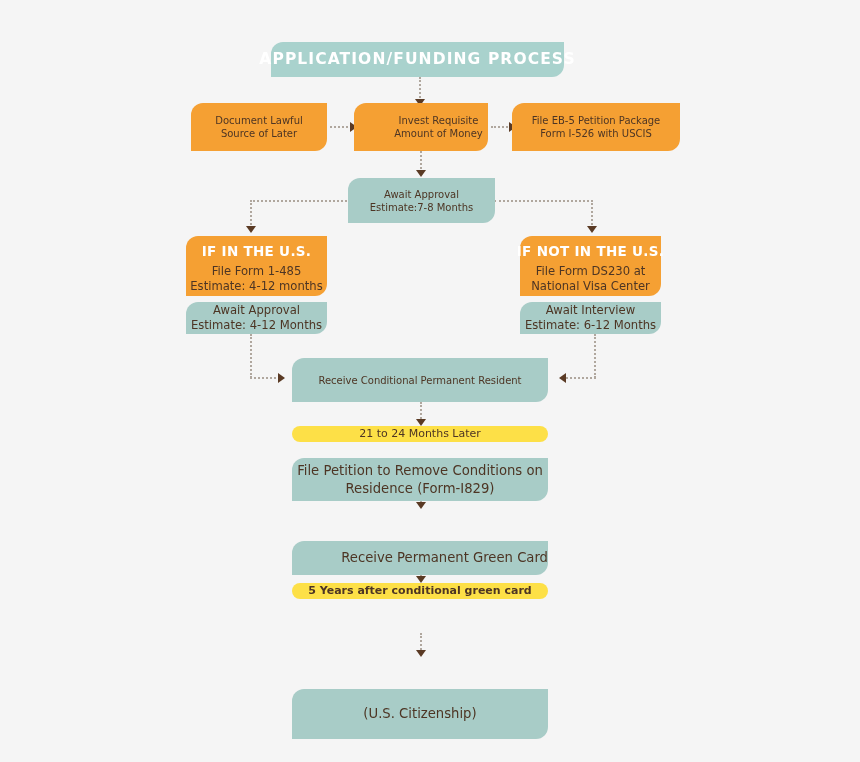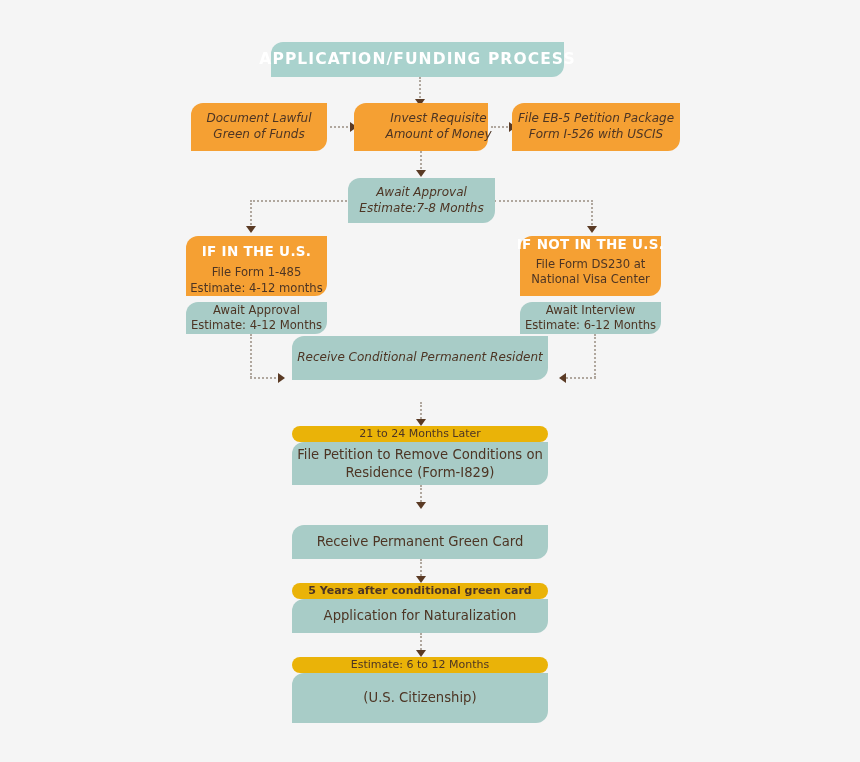--- a/index.html
+++ b/index.html
@@ -50,33 +50,33 @@
   
   .n-header {
     background: #a9d2cd;
     color: #ffffff;
     font-weight: bold;
     letter-spacing: 1.1px;
     font-size: 15.5px;
   }
   
   .n-strip {
-    background: #eab308;
+    background: #fde047;
     color: #4d3524;
     font-size: 11px;
   }
 
   
   .r-tl-br { border-radius: 12px 0 12px 0; }
   .r-pill  { border-radius: 9px; }
   .r-soft  { border-radius: 12px 0 12px 0; }
 
-  .t-13 { font-size: 12px; font-style: italic; }
+  .t-13 { font-size: 10px; }
   .t-12 { font-size: 11.6px; }
-  .t-14 { font-size: 13.2px; }
+  .t-14 { font-size: 13.2px; margin-top: 16px; }
 
   .bold-title {
     font-weight: bold;
     color: #ffffff;
     font-size: 13.5px;
     letter-spacing: .3px;
     margin-bottom: 3px;
   }
 
   
@@ -120,21 +120,21 @@
 
   <div class="node n-header r-soft" style="left:271px; top:42px; width:293px; height:35px;">
     <span class="line">APPLICATION/FUNDING PROCESS</span>
   </div>
 
   <div class="conn conn-v" style="left:419px; top:77px; height:24px;"></div>
   <div class="arrow arrow-down" style="left:415px; top:99px;"></div>
 
   <div class="node n-orange r-tl-br t-13" style="left:191px; top:103px; width:136px; height:48px;">
     <span class="line">Document Lawful</span>
-    <span class="line">Green of Funds</span>
+    <span class="line">Source of Later</span>
   </div>
 
   <div class="conn conn-h" style="left:330px; top:126px; width:22px;"></div>
   <div class="arrow arrow-right" style="left:350px; top:122px;"></div>
 
   <div class="node n-orange r-tl-br t-13" style="left:354px; top:103px; width:134px; height:48px;padding-left:35px;">
     <span class="line">Invest Requisite</span>
     <span class="line">Amount of Money</span>
   </div>
 
@@ -155,89 +155,83 @@
   </div>
 
   <div class="conn conn-h" style="left:250px; top:200px; width:100px;"></div>
   <div class="conn conn-v" style="left:250px; top:200px; height:28px;"></div>
   <div class="arrow arrow-down" style="left:246px; top:226px;"></div>
 
   <div class="conn conn-h" style="left:494px; top:200px; width:99px;"></div>
   <div class="conn conn-v" style="left:591px; top:200px; height:28px;"></div>
   <div class="arrow arrow-down" style="left:587px; top:226px;"></div>
 
-  <div class="node n-orange r-tl-br" style="left:186px; top:236px; width:141px; height:60px; justify-content:space-between; padding-top:7px;">
+  <div class="node n-orange r-tl-br" style="left:186px; top:236px; width:141px; height:60px; justify-content:flex-start; padding-top:7px;">
     <span class="line bold-title">IF IN THE U.S.</span>
     <span class="line t-12">File Form 1-485</span>
     <span class="line t-12">Estimate: 4-12 months</span>
   </div>
 
   <div class="node n-teal r-tl-br t-12" style="left:186px; top:302px; width:141px; height:32px;">
     <span class="line">Await Approval</span>
     <span class="line">Estimate: 4-12 Months</span>
   </div>
 
   <div class="conn conn-v" style="left:250px; top:334px; height:44px;"></div>
   <div class="conn conn-h" style="left:250px; top:377px; width:30px;"></div>
   <div class="arrow arrow-right" style="left:278px; top:373px;"></div>
 
-  <div class="node n-orange r-tl-br" style="left:520px; top:236px; width:141px; height:60px; justify-content:flex-start; ">
+  <div class="node n-orange r-tl-br" style="left:520px; top:236px; width:141px; height:60px; justify-content:flex-start; padding-top:7px;">
     <span class="line bold-title">IF NOT IN THE U.S.</span>
     <span class="line t-12">File Form DS230 at</span>
     <span class="line t-12">National Visa Center</span>
   </div>
 
   <div class="node n-teal r-tl-br t-12" style="left:520px; top:302px; width:141px; height:32px;">
     <span class="line">Await Interview</span>
     <span class="line">Estimate: 6-12 Months</span>
   </div>
 
   <div class="conn conn-v" style="left:594px; top:334px; height:44px;"></div>
   <div class="conn conn-h" style="left:566px; top:377px; width:30px;"></div>
   <div class="arrow arrow-left" style="left:559px; top:373px;"></div>
 
-  <div class="node n-teal r-tl-br t-13" style="left:292px; top:336px; width:256px; height:44px;">
+  <div class="node n-teal r-tl-br t-13" style="left:292px; top:358px; width:256px; height:44px;">
     <span class="line">Receive Conditional Permanent Resident</span>
   </div>
 
   <div class="conn conn-v" style="left:420px; top:402px; height:20px;"></div>
   <div class="arrow arrow-down" style="left:416px; top:419px;"></div>
 
   <div class="node n-strip r-pill" style="left:292px; top:426px; width:256px; height:16px;">
     <span class="line">21 to 24 Months Later</span>
   </div>
 
   <div class="node n-teal r-tl-br t-14" style="left:292px; top:442px; width:256px; height:43px;">
     <span class="line">File Petition to Remove Conditions on</span>
     <span class="line">Residence (Form-I829)</span>
   </div>
 
   <div class="conn conn-v" style="left:420px; top:485px; height:20px;"></div>
   <div class="arrow arrow-down" style="left:416px; top:502px;"></div>
 
 
-  <div class="node n-teal r-tl-br t-14" style="left:292px; top:525px; width:256px; height:34px;">
+  <div class="node n-teal r-tl-br t-14" style="left:292px; top:525px; width:256px; height:34px;align-items:flex-end;">
     <span class="line">Receive Permanent Green Card</span>
   </div>
 
   <div class="conn conn-v" style="left:420px; top:559px; height:20px;"></div>
   <div class="arrow arrow-down" style="left:416px; top:576px;"></div>
 
   <div class="node n-strip r-pill" style="left:292px; top:583px; width:256px; height:16px;font-weight:bold;">
     <span class="line">5 Years after conditional green card</span>
   </div>
 
-  <div class="node n-teal r-tl-br t-14" style="left:292px; top:599px; width:256px; height:34px;">
-    <span class="line">Application for Naturalization</span>
-  </div>
 
   <div class="conn conn-v" style="left:420px; top:633px; height:20px;"></div>
   <div class="arrow arrow-down" style="left:416px; top:650px;"></div>
 
-  <div class="node n-strip r-pill" style="left:292px; top:657px; width:256px; height:16px;">
-    <span class="line">Estimate: 6 to 12 Months</span>
-  </div>
 
   <div class="node n-teal r-tl-br t-14" style="left:292px; top:673px; width:256px; height:50px;">
     <span class="line">(U.S. Citizenship)</span>
   </div>
 
 </div>
 
 </body></html>

